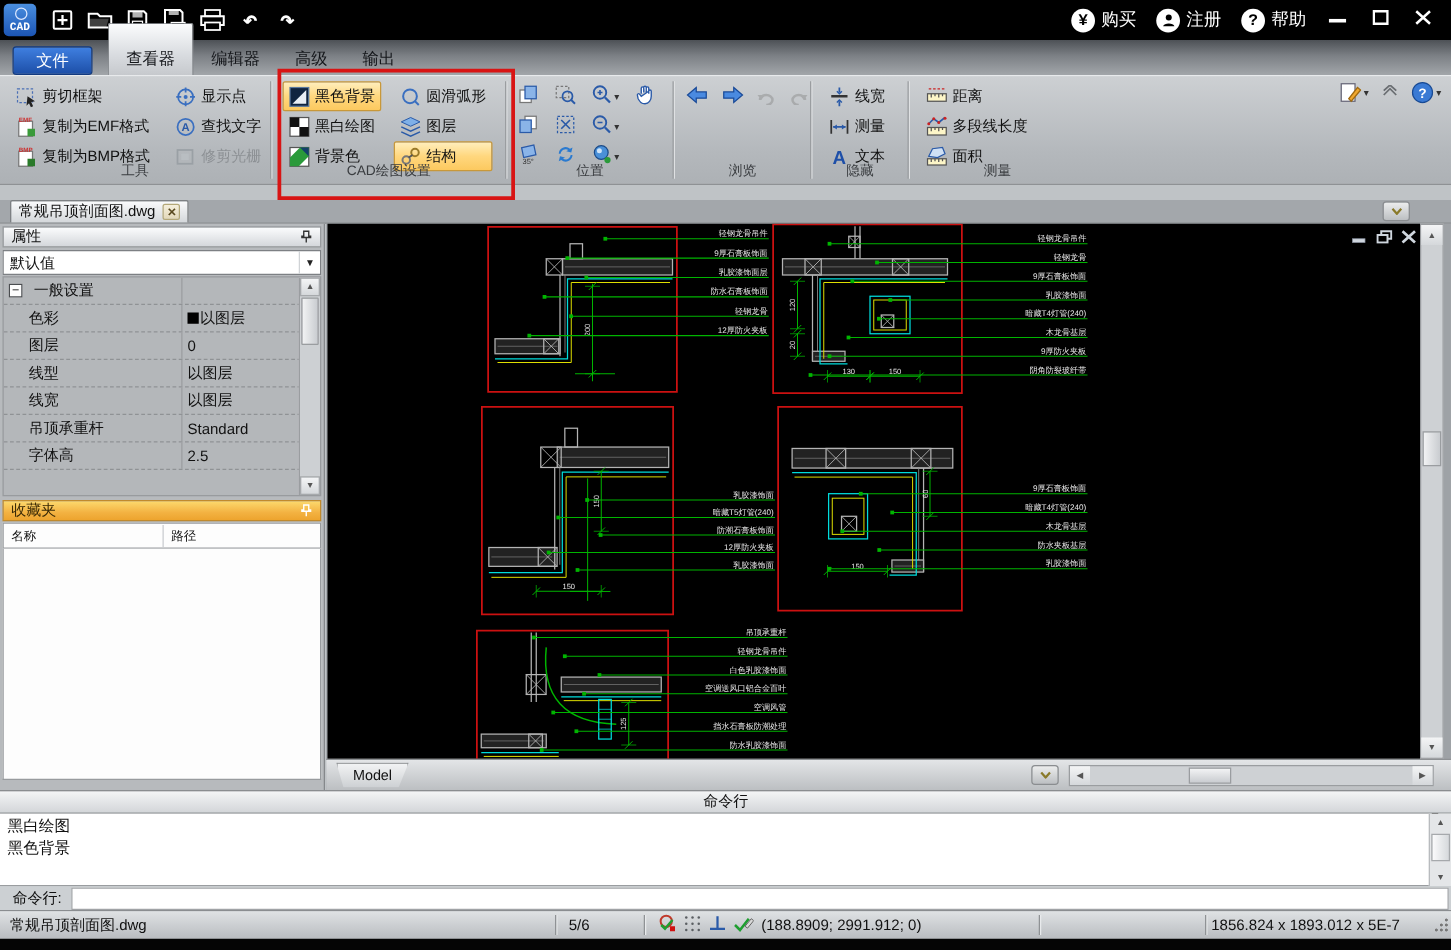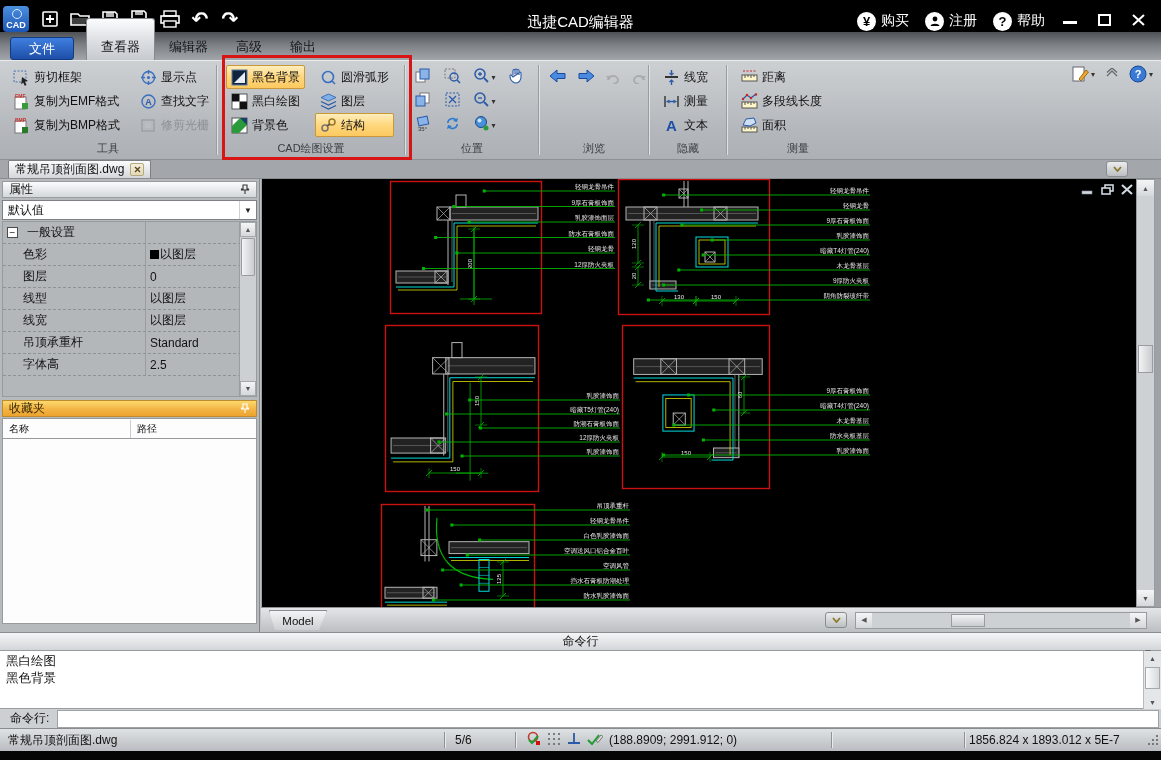--- a/index.html
+++ b/index.html
@@ -2,21 +2,21 @@
 <html><head>
 <meta charset="utf-8">
 <style>
   * { margin:0; padding:0; box-sizing:border-box; }
   html,body { width:1161px; height:760px; overflow:hidden; background:#000;
     font-family:"Liberation Sans","DejaVu Sans",sans-serif; font-size:12px; color:#111; }
   #app { position:relative; width:1161px; height:760px; background:#bfc3c6; }
 
   
   .titlebar { position:absolute; left:0; top:0; width:100%; height:32px; background:#000;
-    display:flex; align-items:flex-end; color:#fff; }
+    display:flex; align-items:center; color:#fff;font-family:Liberation Mono, monospace; }
   .applogo { width:26px; height:26px; margin:0 6px 0 3px; background:linear-gradient(#4a8fe0,#1c55b4);
     border-radius:4px; color:#fff; font-size:9px; font-weight:bold; display:flex; align-items:flex-end;
     justify-content:center; padding-bottom:2px; position:relative; }
   .applogo:before { content:""; position:absolute; top:3px; left:50%; width:8px; height:8px; margin-left:-4px;
     border:1px solid #dce8ff; border-radius:50%; }
   .tbtn { width:30px; height:26px; display:flex; align-items:center; justify-content:center; cursor:default; }
   .tbtn svg { display:block; }
   .tbtn.arrow { font-size:20px; font-weight:bold; color:#fff; }
   .title-text { position:absolute; left:0; right:0; text-align:center; font-size:15px; color:#fff; pointer-events:none; }
   .tb-right { margin-left:auto; display:flex; align-items:center; gap:4px; padding-right:8px; z-index:2; }
@@ -28,21 +28,21 @@
   
   .tabrow { position:absolute; left:0; top:32px; width:100%; height:28px;
     background:linear-gradient(#4d5156 0%, #7c8085 45%, #a2a6aa 100%); display:flex; align-items:flex-end; }
   .filebtn { margin:0 12px 0 10px; width:64px; height:23px; background:linear-gradient(#3f7fe0,#1d4fa8);
     border:1px solid #123a80; border-radius:3px; color:#fff; text-align:center; line-height:21px; font-size:13px; }
   .rtab { padding:19px 14px 4px 14px; font-size:13px; color:#14161a; }
   .rtab.active { background:linear-gradient(#fbfcfd,#d9dce0 60%,#c6c9cd); border:1px solid #85888c;
     border-bottom:none; border-radius:3px 3px 0 0; }
 
   
-  .ribbon { position:absolute; left:0; top:60px; width:100%; height:100px;
+  .ribbon { position:absolute; left:0; top:60px; width:100%; height:88px;
     background:linear-gradient(#cdd0d3,#b4b8bc 70%,#adb1b5); border-top:1px solid #e8eaec;
     border-bottom:1px solid #8e9194; display:flex; }
   .rgroup { position:relative; padding:4px 6px 18px 8px; }
   .rgroup .caption { position:absolute; left:0; right:0; bottom:3px; text-align:center;
     font-size:11px; color:#3a3d40; }
   .rsep { width:2px; margin:4px 0; background:linear-gradient(#9a9da0,#9a9da0) left/1px 100% no-repeat,
     linear-gradient(#dfe1e3,#dfe1e3) right/1px 100% no-repeat; }
   .rcols { display:flex; gap:10px; }
   .ritem { display:flex; align-items:center; gap:4px; height:24px; padding:0 4px; white-space:nowrap;
     border:1px solid transparent; border-radius:2px; }
@@ -222,21 +222,20 @@
             <rect x="5" y="12" width="12" height="6" fill="#000" stroke="#fff" stroke-width="1.4"></rect>
           </svg>
         </span>
       </div>
     <div class="tbtn arrow">
         <span>↶</span>
       </div>
     <div class="tbtn arrow">
         <span>↷</span>
       </div>
-    <div class="title-text">迅捷CAD编辑器</div>
     <div class="tb-right">
       <div class="tb-link">
           <span class="circ">¥</span>
           <span>购买</span>
         </div>
       <div class="tb-link">
           <span class="circ">
             <svg width="12" height="12" viewBox="0 0 12 12">
               <circle cx="6" cy="4" r="2.4" fill="#000"></circle>
               <path d="M1.5 11c.6-3 8.4-3 9 0z" fill="#000"></path>

